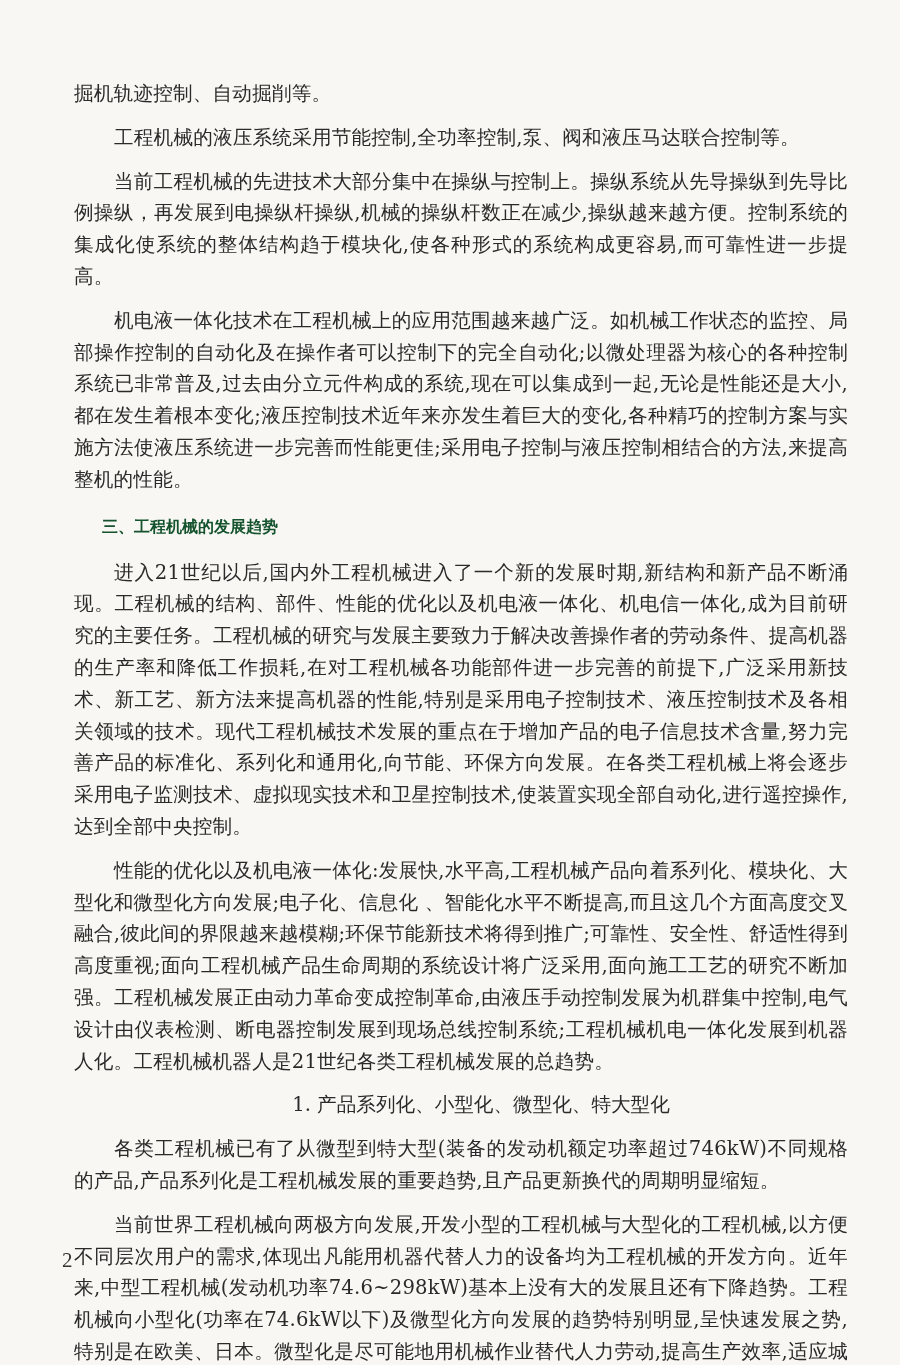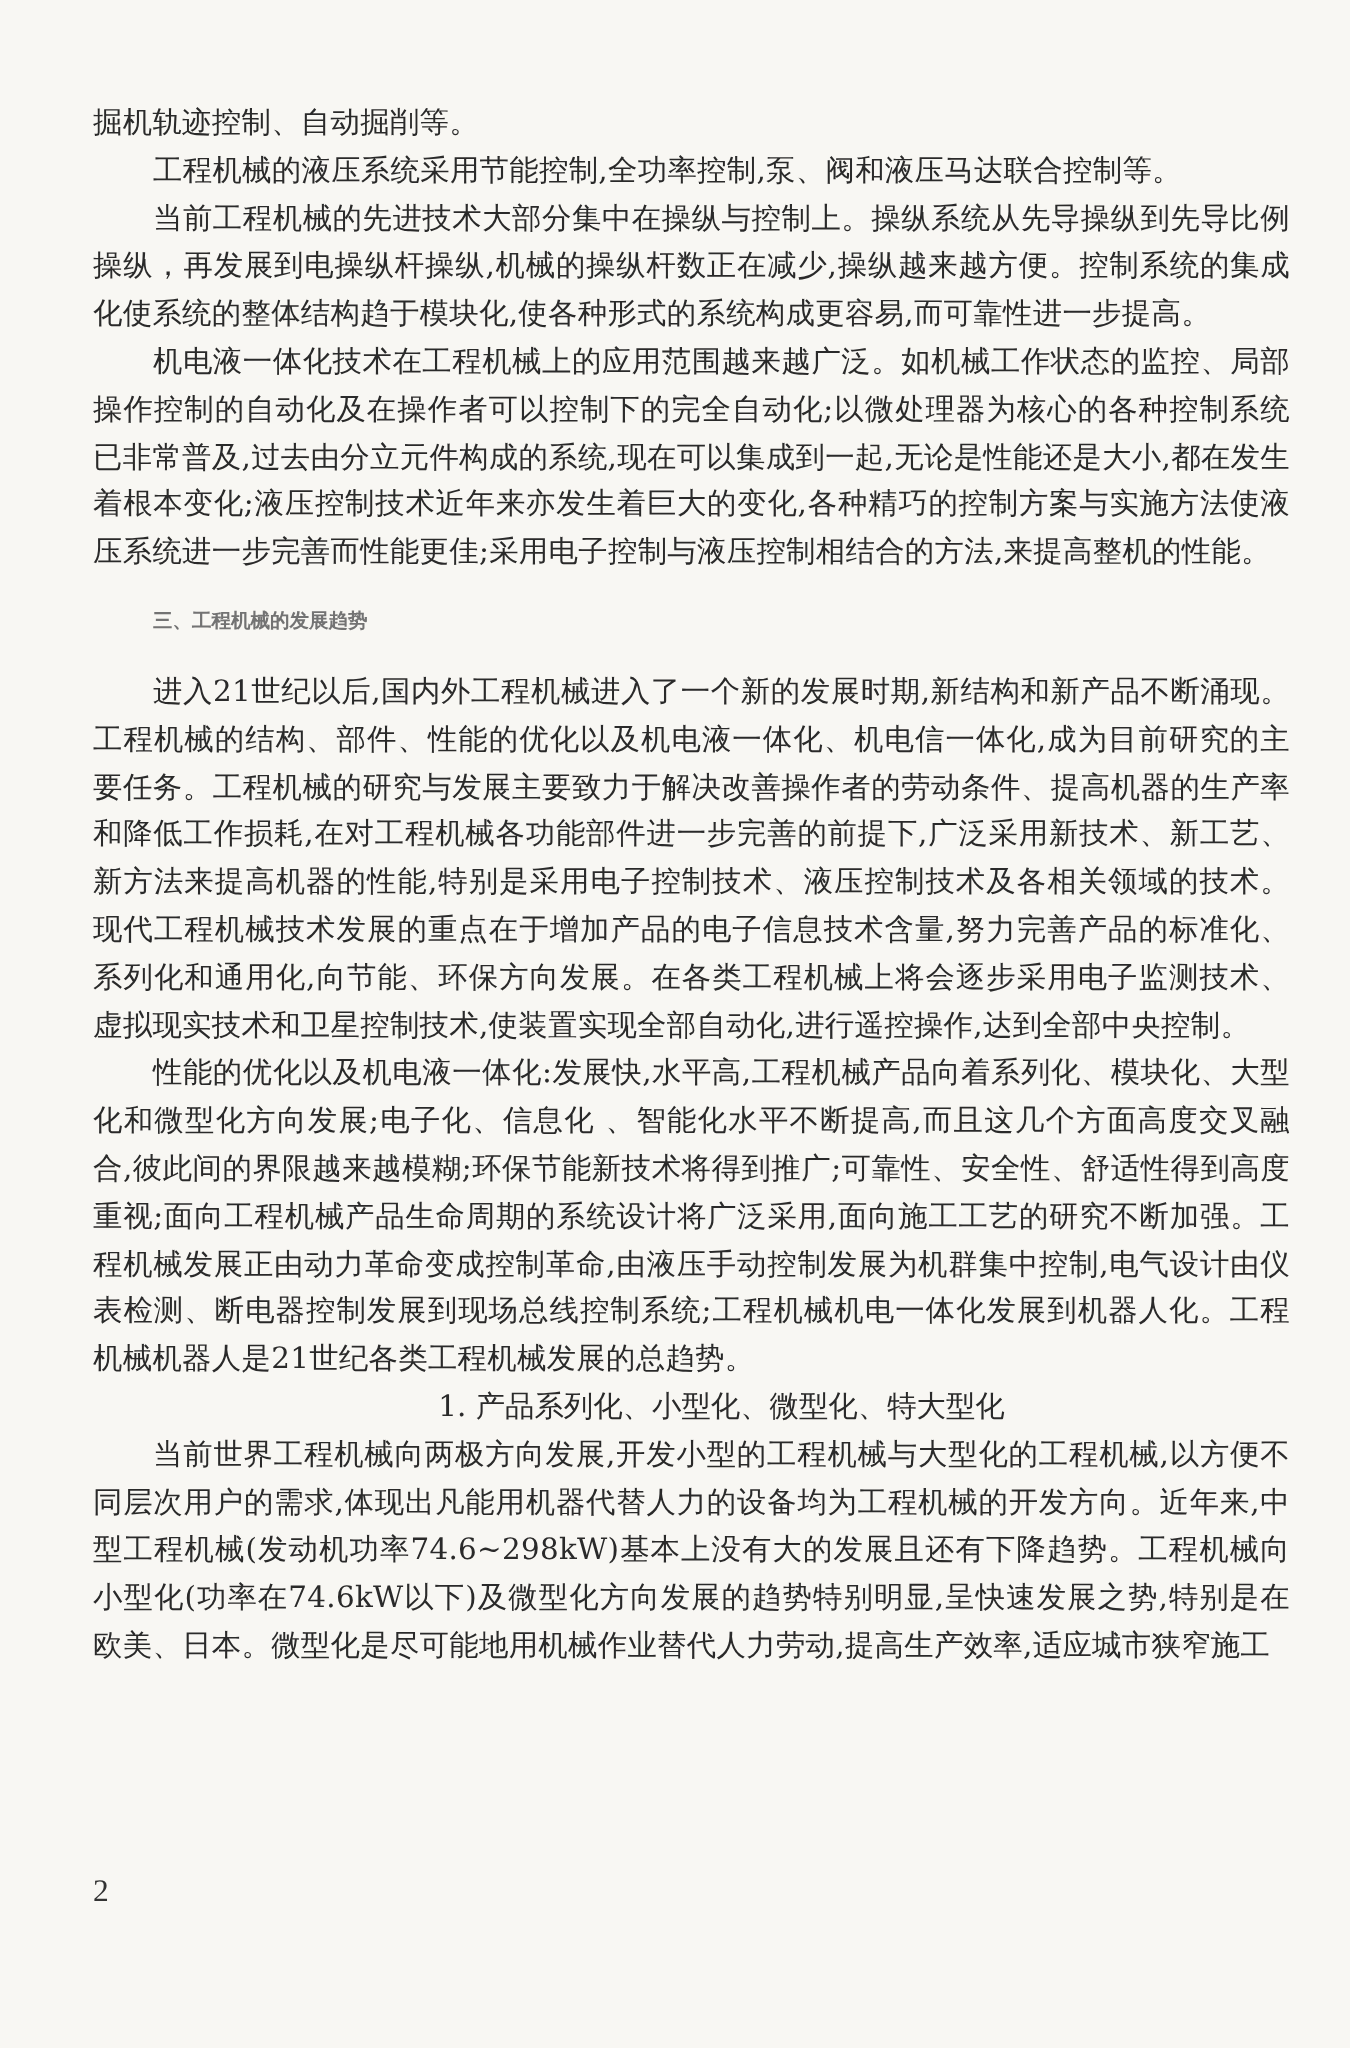--- a/index.html
+++ b/index.html
@@ -5,29 +5,29 @@
   html, body { margin: 0; padding: 0; }
   body {
     width: 900px; height: 1365px; overflow: hidden;
     background: #f8f7f3;
     font-family: "DejaVu Serif", "Liberation Serif", serif;
     color: #2a2a2a;
     position: relative;
   }
   .page { position: absolute; left: 62px; top: 66px; width: 798px; }
   .p {
-    font-size: 19.6px; line-height: 31.8px; margin: 0;
+    font-size: 19.6px; line-height: 31.8px; margin: 12px;
     text-align: justify; text-justify: inter-character;
     letter-spacing: 0.2px;
   }
   .indent { text-indent: 40px; }
   .heading {
     font-family: "DejaVu Sans", "Liberation Sans", sans-serif;
-    font-weight: bold; font-size: 13px; line-height: 30px;
-    margin: 16px 0 15px 40px; color: #737373;
+    font-weight: bold; font-size: 16px; line-height: 30px;
+    margin: 16px 0 15px 40px; color: #14532d;
   }
   .subheading { font-size: 19.6px; line-height: 31.8px; margin: 0 0 0 40px; text-align: center; }
   .page-number {
     position: absolute; left: 62px; top: 1248px;
     font-family: "Liberation Serif", serif; font-size: 21px; color: #333;
   }
 </style>
 </head>
 <body>
 
@@ -37,16 +37,17 @@
   <p class="p indent">当前工程机械的先进技术大部分集中在操纵与控制上。操纵系统从先导操纵到先导比例操纵，再发展到电操纵杆操纵,机械的操纵杆数正在减少,操纵越来越方便。控制系统的集成化使系统的整体结构趋于模块化,使各种形式的系统构成更容易,而可靠性进一步提高。</p>
   <p class="p indent">机电液一体化技术在工程机械上的应用范围越来越广泛。如机械工作状态的监控、局部操作控制的自动化及在操作者可以控制下的完全自动化;以微处理器为核心的各种控制系统已非常普及,过去由分立元件构成的系统,现在可以集成到一起,无论是性能还是大小,都在发生着根本变化;液压控制技术近年来亦发生着巨大的变化,各种精巧的控制方案与实施方法使液压系统进一步完善而性能更佳;采用电子控制与液压控制相结合的方法,来提高整机的性能。</p>
 
   <h2 class="heading">三、工程机械的发展趋势</h2>
 
   <p class="p indent">进入21世纪以后,国内外工程机械进入了一个新的发展时期,新结构和新产品不断涌现。工程机械的结构、部件、性能的优化以及机电液一体化、机电信一体化,成为目前研究的主要任务。工程机械的研究与发展主要致力于解决改善操作者的劳动条件、提高机器的生产率和降低工作损耗,在对工程机械各功能部件进一步完善的前提下,广泛采用新技术、新工艺、新方法来提高机器的性能,特别是采用电子控制技术、液压控制技术及各相关领域的技术。现代工程机械技术发展的重点在于增加产品的电子信息技术含量,努力完善产品的标准化、系列化和通用化,向节能、环保方向发展。在各类工程机械上将会逐步采用电子监测技术、虚拟现实技术和卫星控制技术,使装置实现全部自动化,进行遥控操作,达到全部中央控制。</p>
   <p class="p indent">性能的优化以及机电液一体化:发展快,水平高,工程机械产品向着系列化、模块化、大型化和微型化方向发展;电子化、信息化 、智能化水平不断提高,而且这几个方面高度交叉融合,彼此间的界限越来越模糊;环保节能新技术将得到推广;可靠性、安全性、舒适性得到高度重视;面向工程机械产品生命周期的系统设计将广泛采用,面向施工工艺的研究不断加强。工程机械发展正由动力革命变成控制革命,由液压手动控制发展为机群集中控制,电气设计由仪表检测、断电器控制发展到现场总线控制系统;工程机械机电一体化发展到机器人化。工程机械机器人是21世纪各类工程机械发展的总趋势。</p>
 
   <p class="subheading">1. 产品系列化、小型化、微型化、特大型化</p>
 
+  <p class="p indent">各类工程机械已有了从微型到特大型(装备的发动机额定功率超过746kW)不同规格的产品,产品系列化是工程机械发展的重要趋势,且产品更新换代的周期明显缩短。</p>
   <p class="p indent">当前世界工程机械向两极方向发展,开发小型的工程机械与大型化的工程机械,以方便不同层次用户的需求,体现出凡能用机器代替人力的设备均为工程机械的开发方向。近年来,中型工程机械(发动机功率74.6~298kW)基本上没有大的发展且还有下降趋势。工程机械向小型化(功率在74.6kW以下)及微型化方向发展的趋势特别明显,呈快速发展之势,特别是在欧美、日本。微型化是尽可能地用机械作业替代人力劳动,提高生产效率,适应城市狭窄施工</p>
 </div>
 
 <div class="page-number">2</div>
 
 </body></html>

